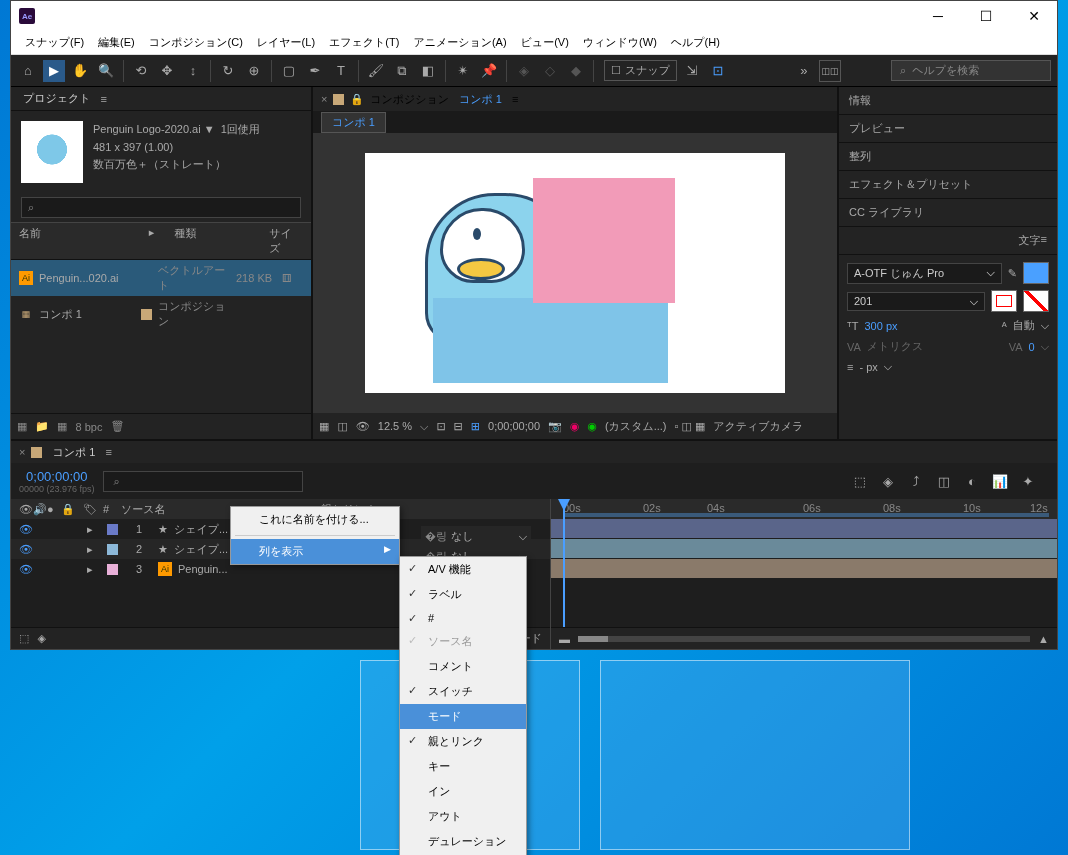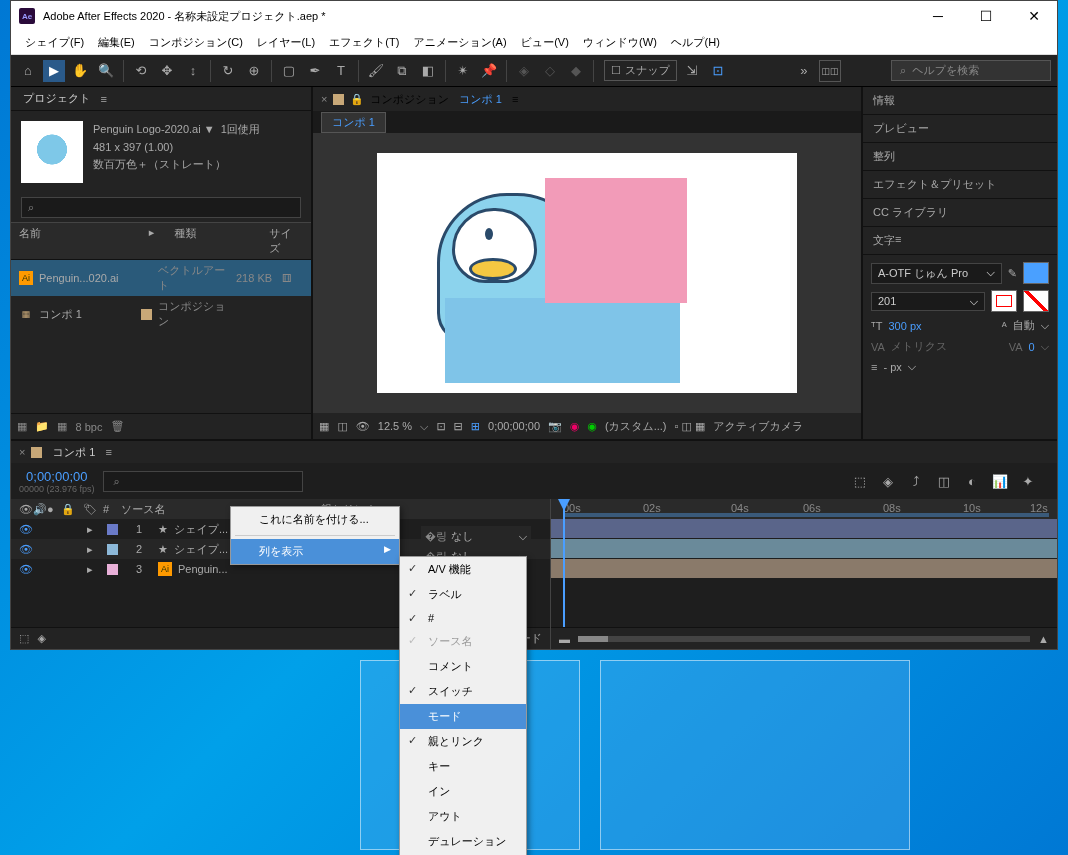--- a/index.html
+++ b/index.html
@@ -42,23 +42,23 @@
 .comp-tab{background:#333;padding:2px 10px;color:#4a9eff;border:1px solid #555}
 .viewer{flex:1;background:#333;display:flex;align-items:center;justify-content:center;position:relative}
 .canvas{width:420px;height:240px;background:#fff;position:relative;overflow:hidden}
 .penguin-body{position:absolute;left:60px;top:40px;width:150px;height:150px;background:#8cd3ed;border-radius:70px 70px 30px 30px;border:3px solid #2a4a6a}
 .penguin-face{position:absolute;left:75px;top:55px;width:85px;height:75px;background:#fff;border-radius:50px 50px 40px 40px;border:3px solid #2a4a6a}
 .penguin-eye{position:absolute;left:108px;top:75px;width:8px;height:12px;background:#2a4a6a;border-radius:50%}
 .penguin-beak{position:absolute;left:92px;top:105px;width:48px;height:22px;background:#f5c842;border-radius:50%;border:3px solid #2a4a6a}
 .pink-rect{position:absolute;left:168px;top:25px;width:142px;height:125px;background:#f29bb8}
 .blue-rect{position:absolute;left:68px;top:145px;width:235px;height:85px;background:#7fc4e8}
 .viewer-footer{height:26px;background:#232323;display:flex;align-items:center;padding:0 6px;gap:8px;color:#aaa;font-size:10px}
-.right-panels{width:194px;display:flex;flex-direction:column}
+.right-panels{width:218px;display:flex;flex-direction:column}
 .rpanel{padding:6px 10px;border-bottom:1px solid #111;color:#aaa}
-.rpanel.header{display:flex;justify-content:flex-start}
+.rpanel.header{display:flex;justify-content:flex-end}
 .char-row{display:flex;align-items:center;gap:6px;padding:3px 0}
 .char-select{background:#1a1a1a;border:1px solid #444;padding:2px 6px;flex:1;color:#ccc;display:flex;justify-content:space-between}
 .color-sw{width:26px;height:22px;border:1px solid #666}
 .timeline-panel{height:210px;background:#1e1e1e;border-top:2px solid #111;display:flex;flex-direction:column;color:#aaa}
 .tl-header{height:22px;display:flex;align-items:center;padding:0 8px;gap:6px;background:#232323}
 .tl-controls{height:36px;display:flex;align-items:center;padding:0 8px;gap:8px}
 .timecode{color:#4a9eff;font-size:13px;text-align:center}
 .tl-search{background:#1a1a1a;border:1px solid #444;padding:3px 10px;flex:0 0 200px;color:#888}
 .tl-icons{display:flex;gap:6px}
 .tl-body{flex:1;display:flex}
@@ -90,30 +90,29 @@
 </style>
 </head>
 <body>
 
 <div class="desktop-tile" style="top:660px;left:360px;width:220px;height:190px"></div>
 <div class="desktop-tile" style="top:660px;left:600px;width:310px;height:190px"></div>
 
 <div class="window">
   <div class="titlebar">
     <div class="ae-icon">Ae</div>
-    <span>Adobe After Effects 2020 - 名称未設定プロジェクト.aep *</span>
     <div class="winbtns">
       <div class="winbtn">─</div>
       <div class="winbtn">☐</div>
       <div class="winbtn">✕</div>
     </div>
   </div>
 
   <div class="menubar">
-    <span class="menuitem">シェイプ(F)</span>
+    <span class="menuitem">スナップ(F)</span>
     <span class="menuitem">編集(E)</span>
     <span class="menuitem">コンポジション(C)</span>
     <span class="menuitem">レイヤー(L)</span>
     <span class="menuitem">エフェクト(T)</span>
     <span class="menuitem">アニメーション(A)</span>
     <span class="menuitem">ビュー(V)</span>
     <span class="menuitem">ウィンドウ(W)</span>
     <span class="menuitem">ヘルプ(H)</span>
   </div>
 
@@ -358,21 +357,21 @@
         <div class="tl-footer">
           <span>⬚</span>
           <span>◈</span>
           <span style="margin-left:auto">スイッチ / モード</span>
         </div>
       </div>
       <div class="tl-right">
         <div class="ruler">
           <span class="ruler-tick" style="left:12px">00s</span>
           <span class="ruler-tick" style="left:92px">02s</span>
-          <span class="ruler-tick" style="left:180px">04s</span>
+          <span class="ruler-tick" style="left:156px">04s</span>
           <span class="ruler-tick" style="left:252px">06s</span>
           <span class="ruler-tick" style="left:332px">08s</span>
           <span class="ruler-tick" style="left:412px">10s</span>
           <span class="ruler-tick" style="left:479px">12s</span>
           <div class="workarea"></div>
         </div>
         <div class="track t1"></div>
         <div class="track"></div>
         <div class="track t3"></div>
         <div class="playhead"></div>

